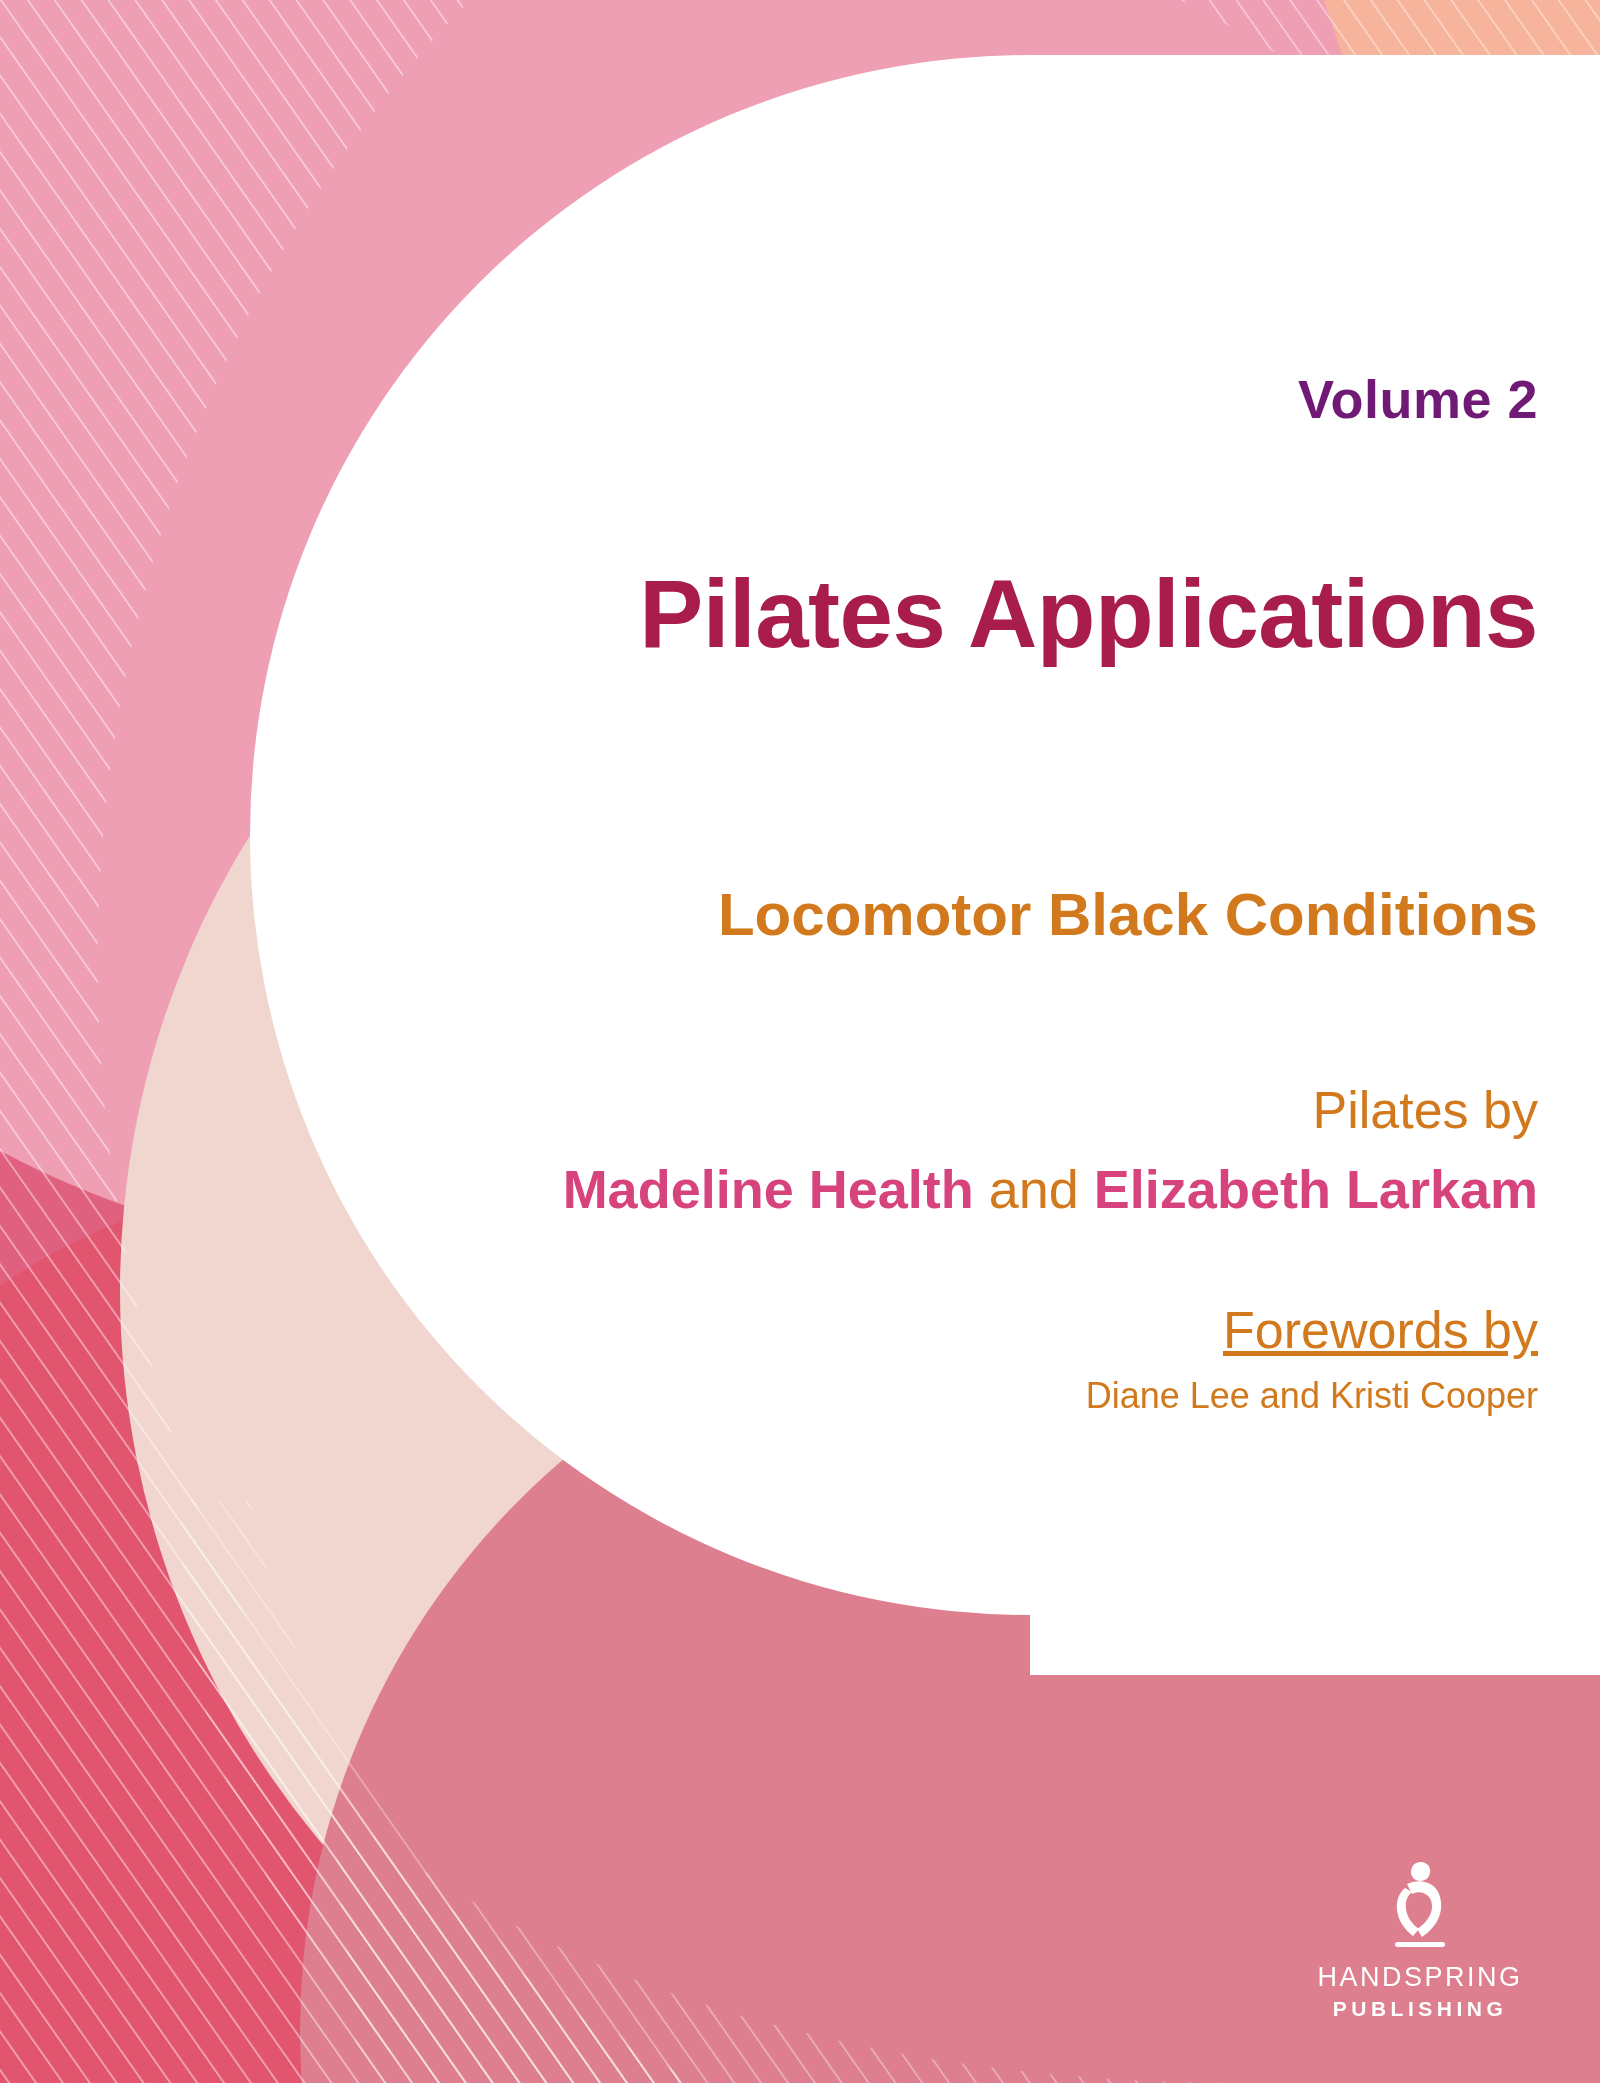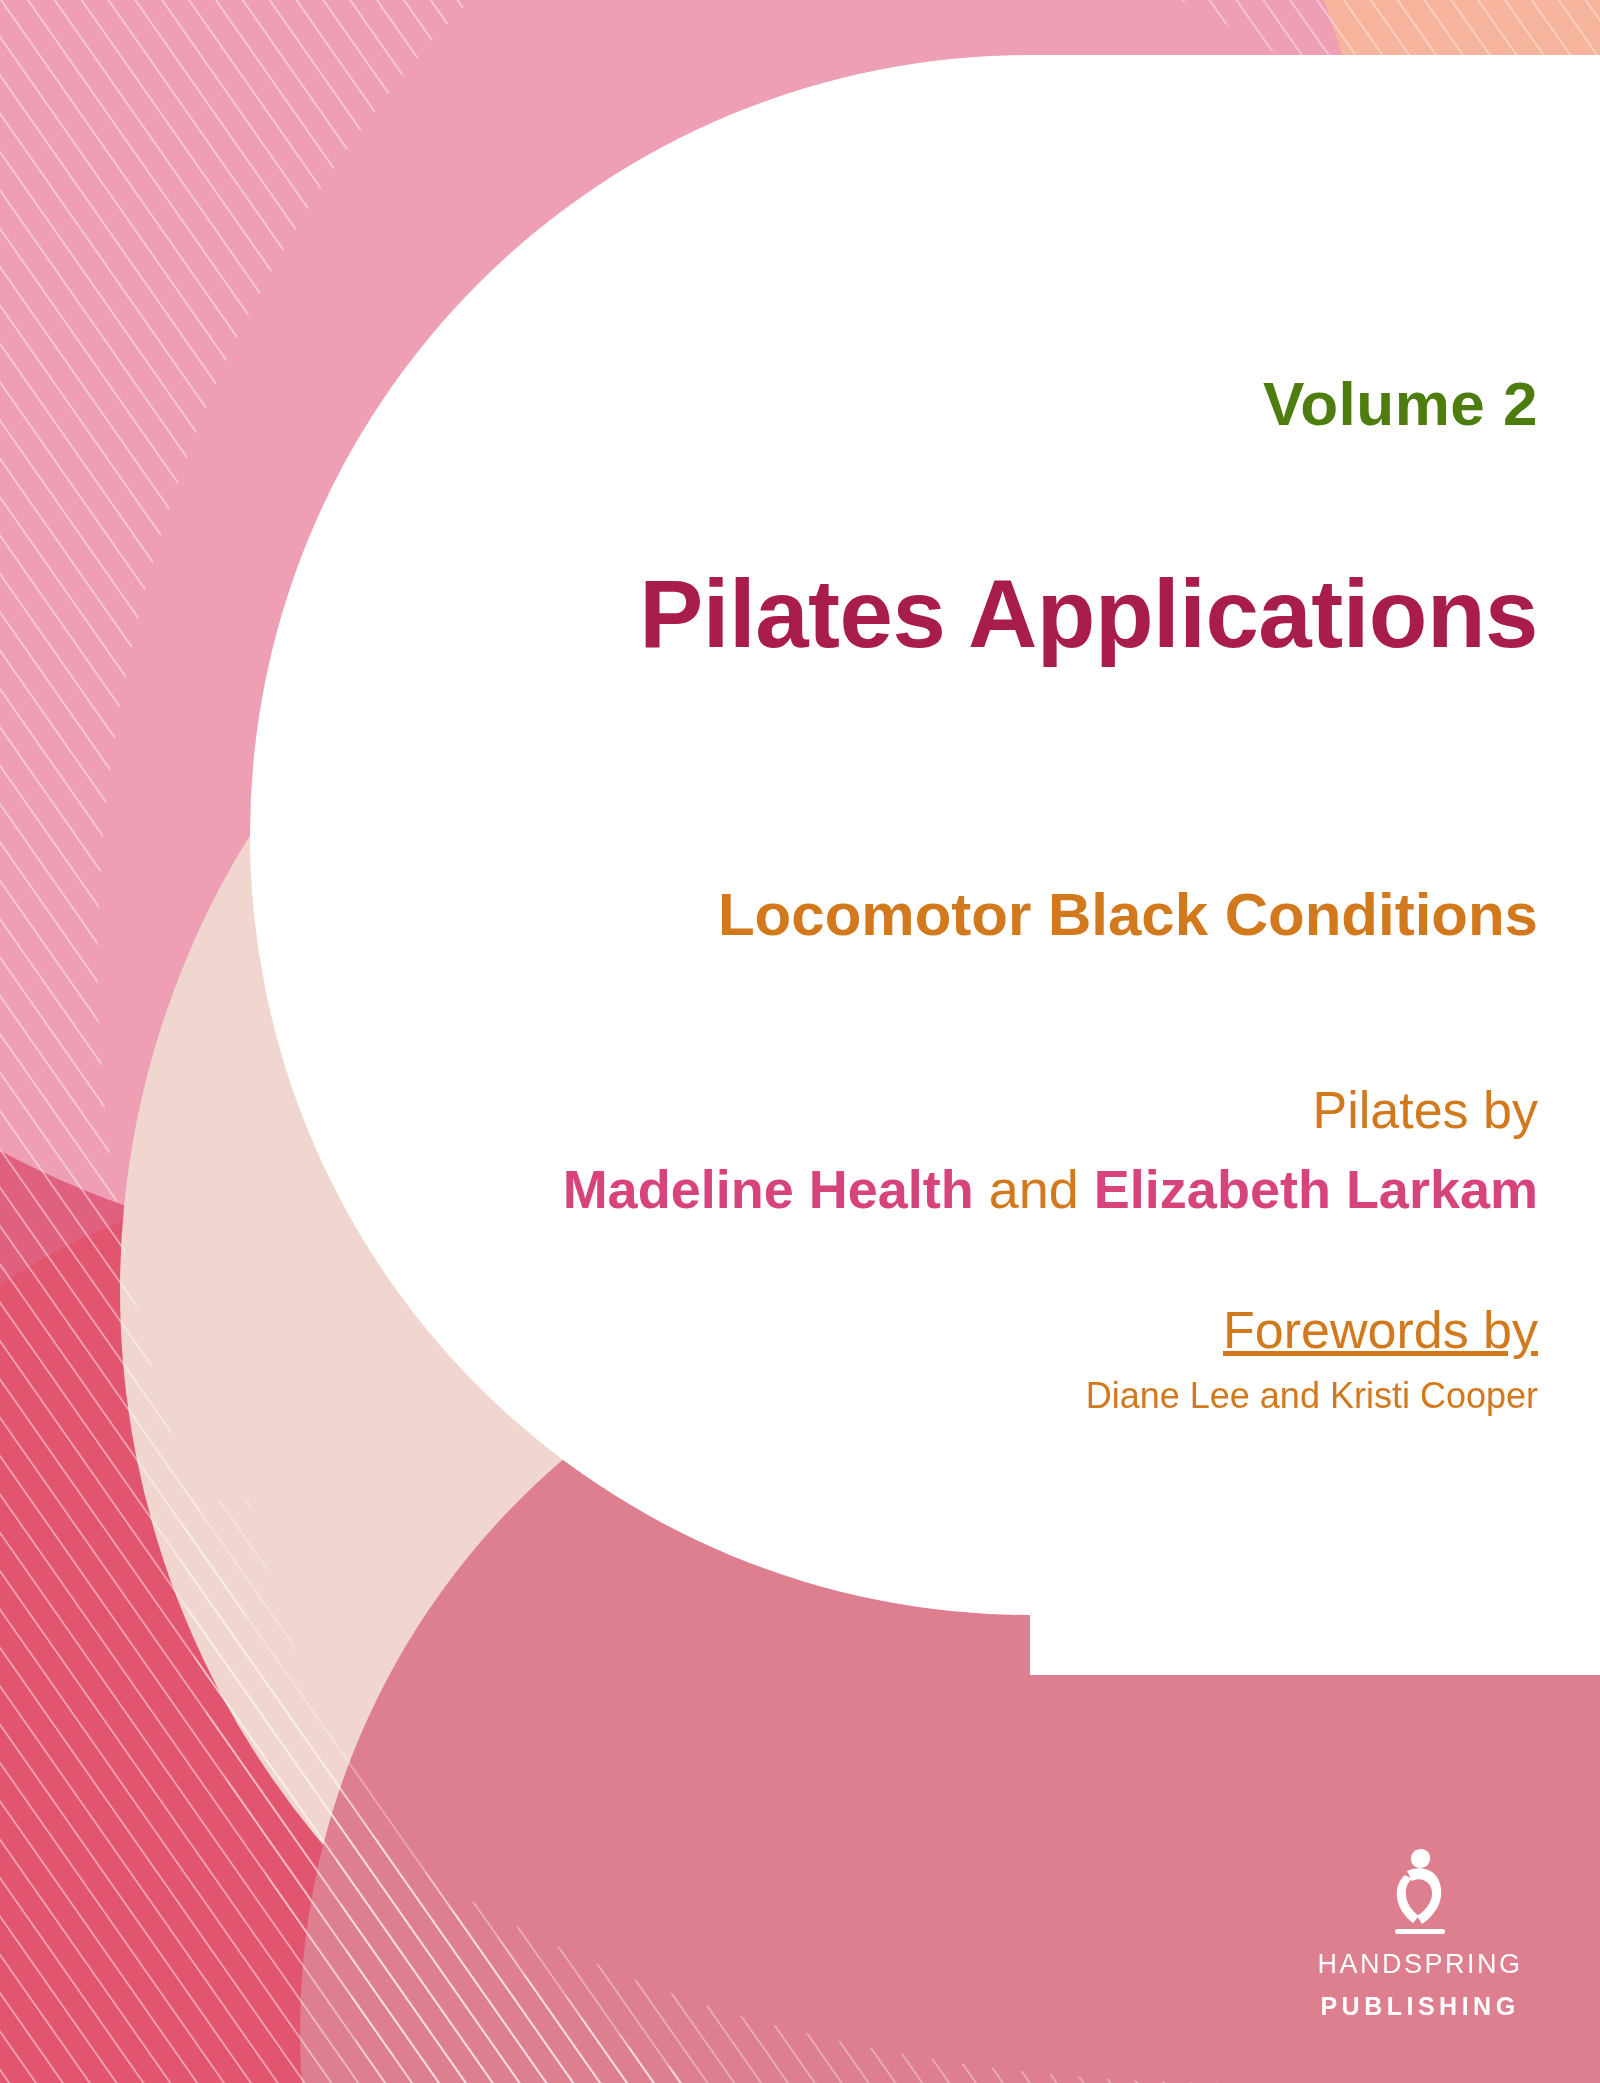--- a/index.html
+++ b/index.html
@@ -130,23 +130,23 @@
     left: 0;
     top: 0;
     width: 1600px;
     height: 2083px;
   }
 
   .volume {
     position: absolute;
     right: 62px;
     top: 368px;
-    font-size: 62px;
-    font-weight: bold;
-    color: #4d7c0f;
+    font-size: 54px;
+    font-weight: bold;
+    color: #701a75;
     letter-spacing: 0.5px;
     text-align: right;
   }
 
   .title {
     position: absolute;
     right: 62px;
     top: 560px;
     width: 1180px;
     text-align: right;
@@ -230,24 +230,24 @@
     height: 96px;
   }
   .publisher .name {
     display: block;
     font-size: 27px;
     font-weight: normal;
     letter-spacing: 2.5px;
   }
   .publisher .sub {
     display: block;
-    font-size: 25px;
+    font-size: 21px;
     font-weight: bold;
     letter-spacing: 4.5px;
-    margin-top: 12px;
+    margin-top: 4px;
   }
 </style>
 </head>
 <body>
 
 <div id="cover">
 
   <div class="bg-layer">
 
     <svg class="hatch-defs" aria-hidden="true">

